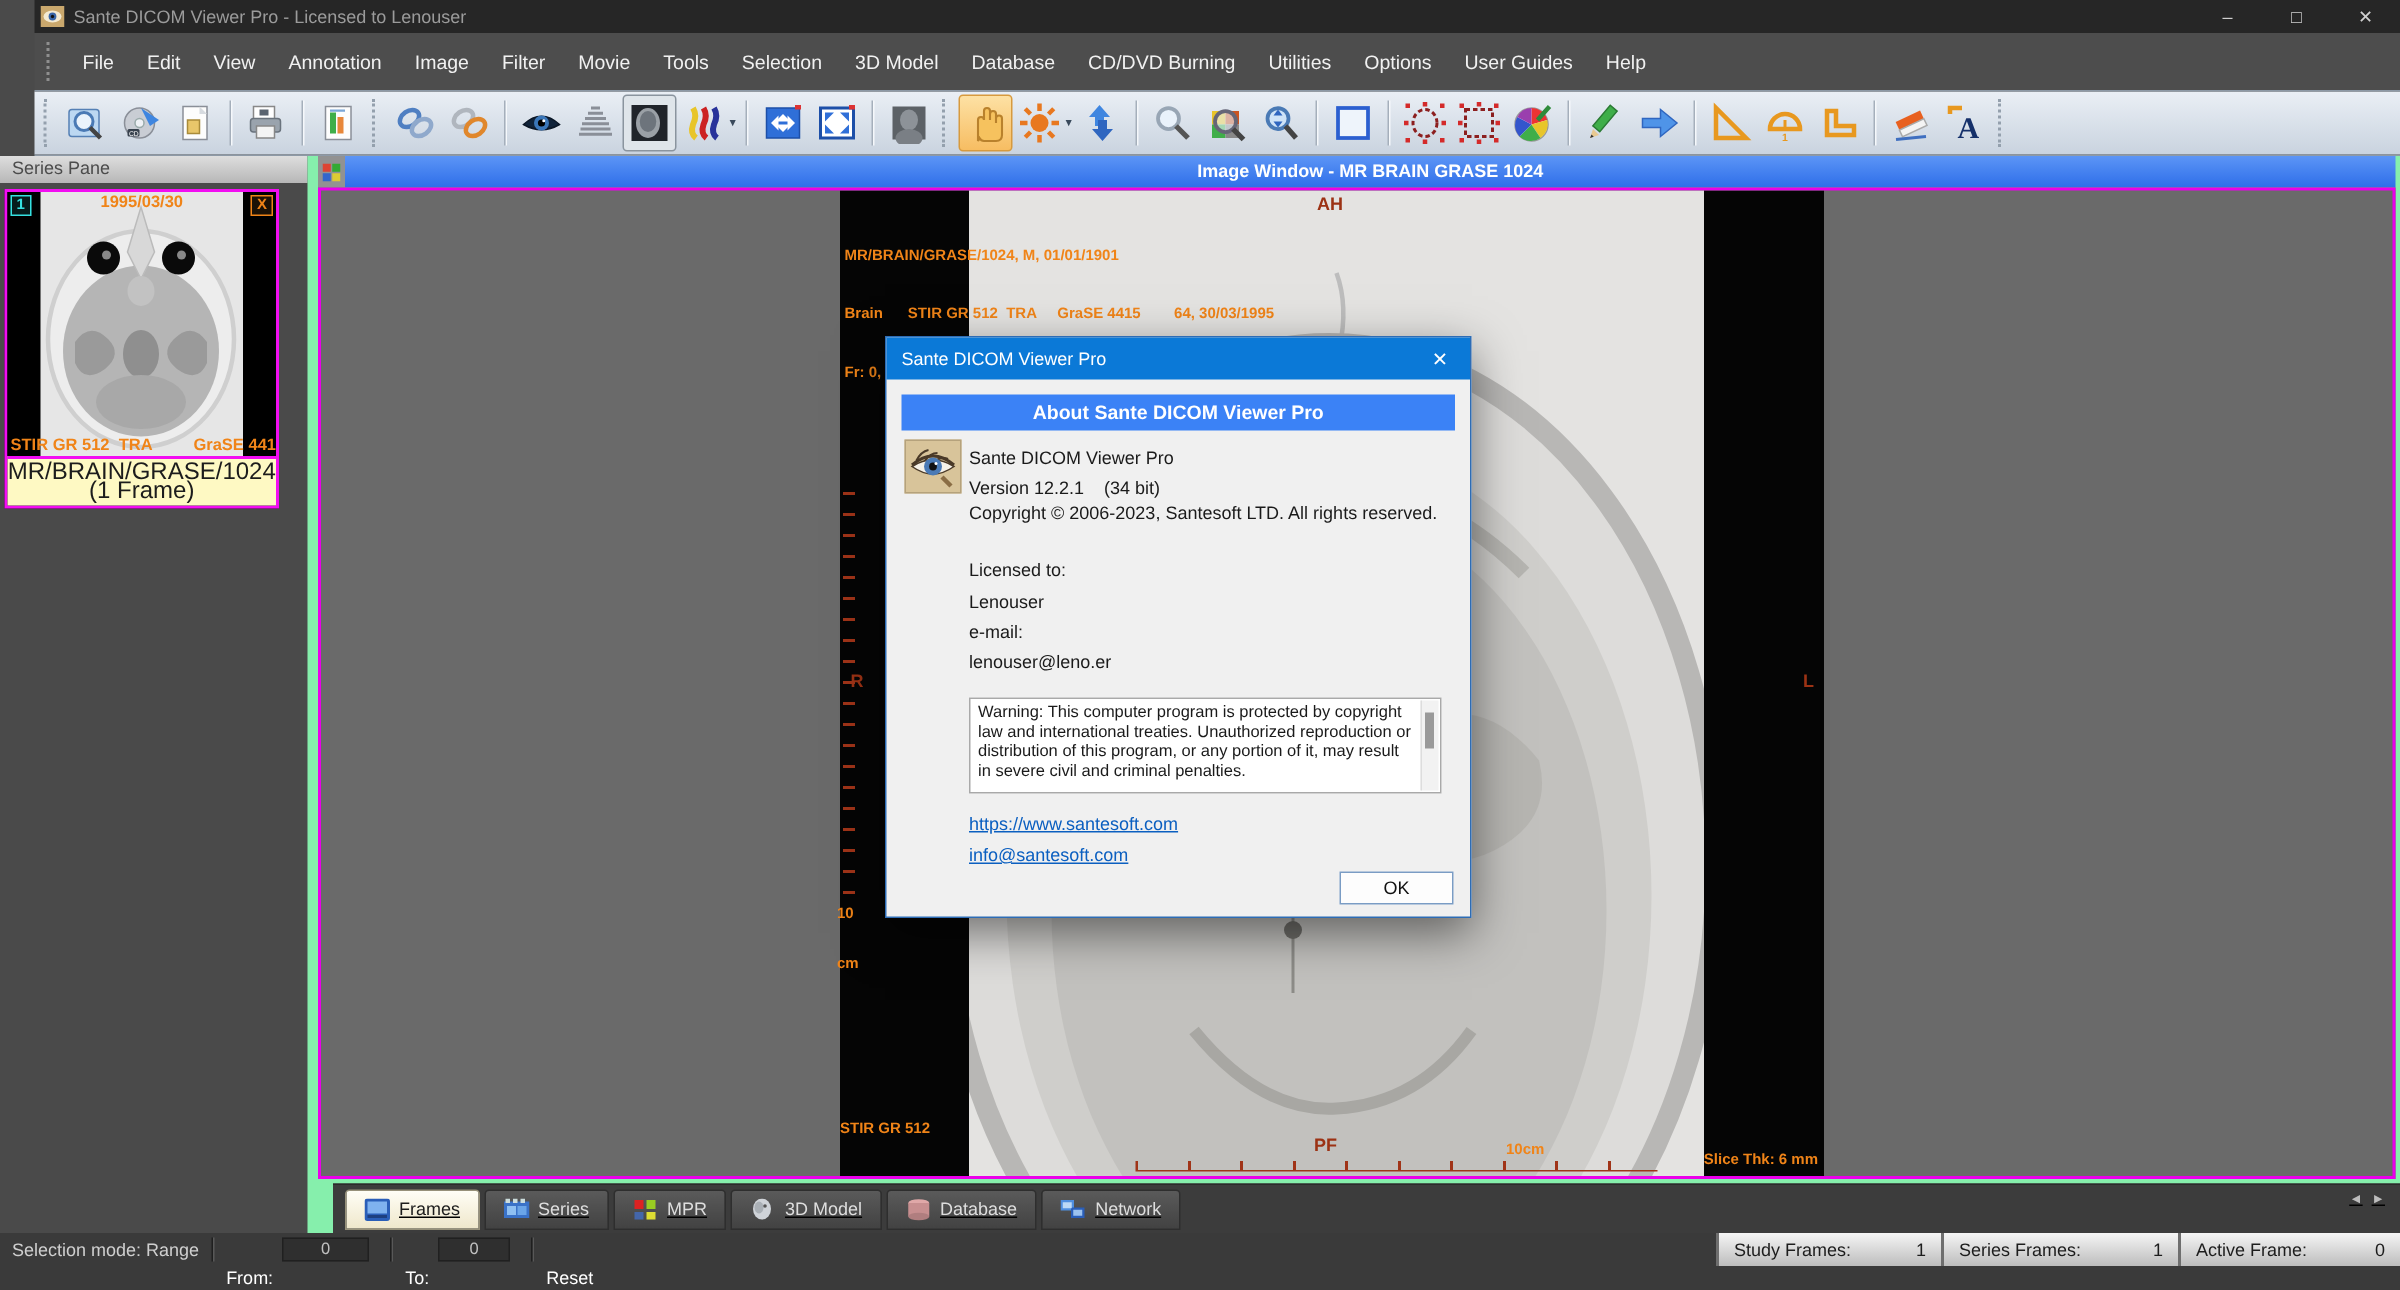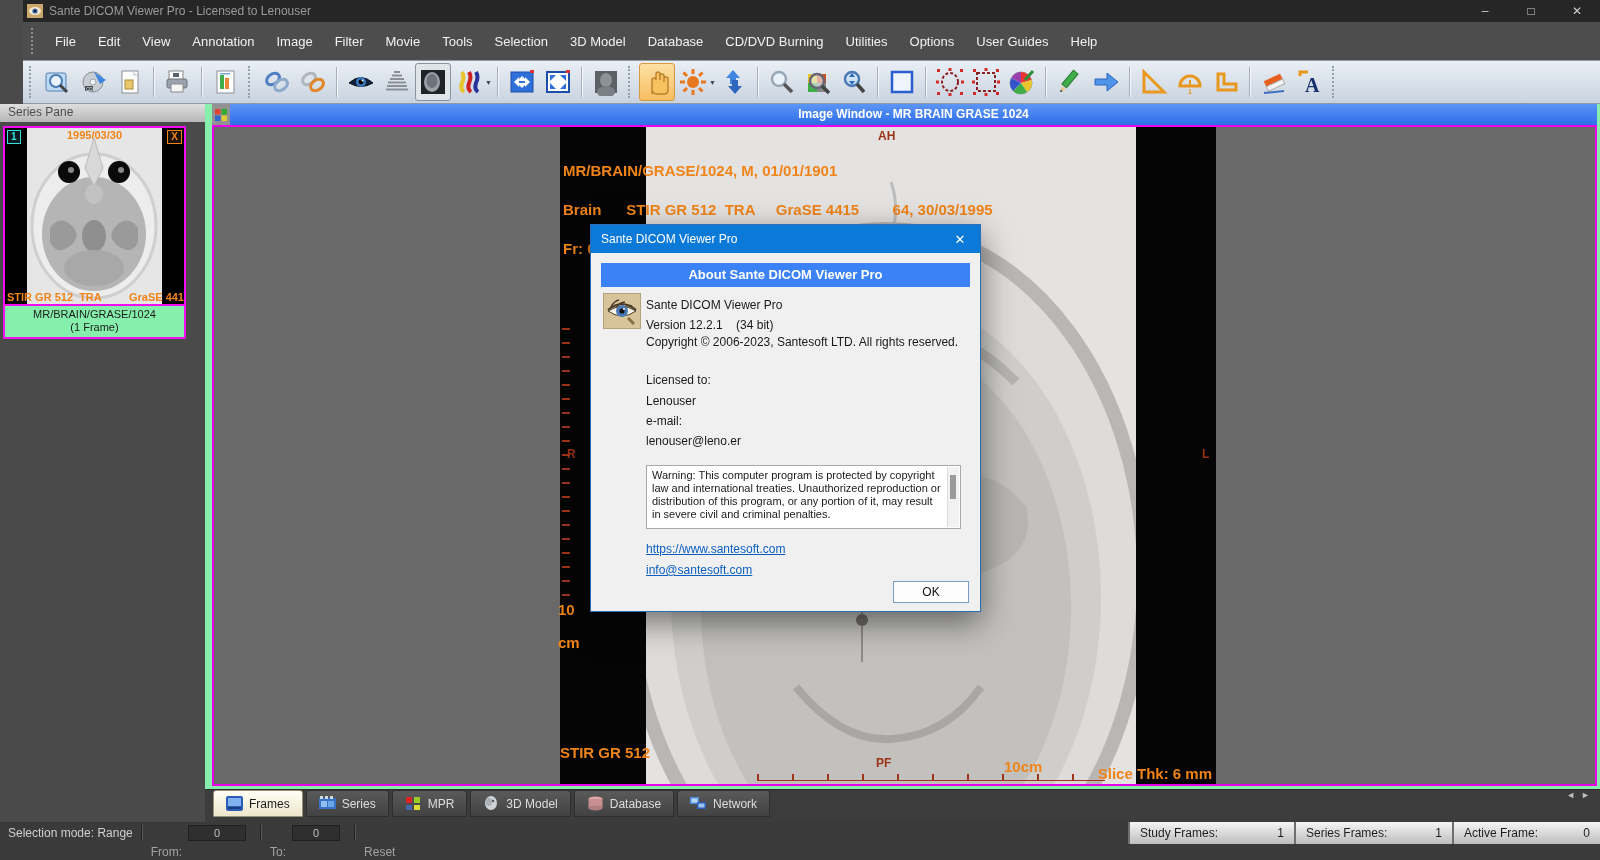--- a/index.html
+++ b/index.html
@@ -30,63 +30,63 @@
   
   .series-pane { position:absolute; left:0; top:104px; width:205px; bottom:38px; background:#4a4a4a; }
   .sp-header { height:18px; background:linear-gradient(#dedede,#b7b7b7); color:#4c4c4c; font-size:12px; padding:1px 0 0 8px; }
   .thumbbox { margin:4px 3px; border:2px solid #f20df2; background:#000; width:183px; }
   .thumb-img { position:relative; height:176px; overflow:hidden; background:#000; }
   .thumb-img svg { position:absolute; left:0; top:0; }
   .thumb-idx { position:absolute; left:2px; top:2px; border:1px solid #35e0e0; color:#35e0e0; background:#061c1c; font-size:10px; font-weight:bold; padding:0 3px; line-height:12px; }
   .thumb-date { position:absolute; top:1px; left:0; right:0; text-align:center; color:#f08418; font-size:11px; font-weight:bold; }
   .thumb-x { position:absolute; right:2px; top:2px; border:1px solid #f08418; color:#f08418; background:#1c1206; font-size:10px; font-weight:bold; padding:0 3px; line-height:12px; }
   .thumb-foot { position:absolute; bottom:1px; left:2px; right:0; display:flex; justify-content:space-between; color:#f08418; font-size:11px; font-weight:bold; white-space:pre; overflow:hidden; }
-  .thumb-name { background:#86efac; border-top:2px solid #f20df2; text-align:center; color:#1c1c1c; font-size:11px; padding:2px 0 3px; line-height:13px; }
+  .thumb-name { background:#fef9c3; border-top:2px solid #f20df2; text-align:center; color:#1c1c1c; font-size:16px; padding:2px 0 3px; line-height:13px; }
 
   .right-area { position:absolute; left:205px; top:104px; right:0; bottom:38px; background:#86efac; }
   .iw-titlerow { display:flex; height:21px; margin-left:7px; }
   .iw-gridcell { width:18px; background:#929292; display:flex; align-items:center; justify-content:center; }
   .iw-bluebar { flex:1; background:linear-gradient(#5c95f6,#2e6ee9); color:#fff; font-size:12px; font-weight:bold; text-align:center; line-height:21px; margin-right:3px; }
   .viewport { position:absolute; left:7px; right:3px; top:21px; height:661px; border:2px solid #ea00ea; background:#6a6a6a; overflow:hidden; }
   .blk { position:absolute; top:0; bottom:0; background:#050505; }
   .scanwrap { position:absolute; top:0; bottom:0; left:432px; width:490px; background:#e2e2e2; }
 
-  .ov { position:absolute; color:#f08418; font-size:15px; font-weight:bold; line-height:13px; white-space:pre; }
+  .ov { position:absolute; color:#f08418; font-size:10px; font-weight:bold; line-height:13px; white-space:pre; }
   .ori { position:absolute; color:#9c3214; font-size:12px; font-weight:bold; }
   .vruler { position:absolute; left:348px; top:201px; width:8px; height:280px;
     background:repeating-linear-gradient(180deg,#a03418 0 2px,transparent 2px 14px); }
   .hruler { position:absolute; left:543px; top:647px; width:348px; height:7px;
     background:repeating-linear-gradient(90deg,#a03418 0 2px,transparent 2px 35px); border-bottom:1px solid #a03418; }
 
   
   .dialog { position:absolute; left:590px; top:224px; width:391px; height:388px; background:#f0f0f0; border:1px solid #2d6cb5; box-shadow:0 10px 30px rgba(0,0,0,.5); z-index:50; }
   .dlg-title { height:28px; background:#0b79d7; color:#fff; font-size:12px; display:flex; align-items:center; padding-left:10px; }
   .dlg-close { margin-left:auto; width:40px; text-align:center; font-size:13px; }
   .dlg-header { margin:10px 10px 0; height:24px; background:#3b82f6; color:#fff; font-size:13px; font-weight:bold; text-align:center; line-height:24px; }
   .dlg-logo { position:absolute; left:12px; top:68px; width:38px; height:36px; background:#d8c49a; border:1px solid #b5a27c; }
   .dlg-line { position:absolute; left:55px; color:#1a1a1a; font-size:12px; white-space:pre; }
   .warnbox { position:absolute; left:55px; top:240px; width:315px; height:64px; background:#fff; border:1px solid #a9a9a9; color:#1a1a1a; font-size:11px; line-height:13px; padding:3px 16px 0 5px; }
   .warn-sb { position:absolute; right:1px; top:1px; bottom:1px; width:12px; background:#f2f2f2; border-left:1px solid #ddd; }
   .warn-thumb { position:absolute; right:3px; top:8px; width:6px; height:24px; background:#9a9a9a; }
   .dlg-link { position:absolute; left:55px; color:#0b5fc0; text-decoration:underline; font-size:12px; }
   .okbtn { position:absolute; left:302px; top:356px; width:76px; height:22px; background:#fdfdfd; border:1px solid #7a9cc4; font-size:12px; color:#111; text-align:center; line-height:20px; }
 
   
-  .tabbar { position:absolute; left:205px; right:0; bottom:38px; height:33px; background:#3c3c3c; border-top:1px solid #2b2b2b; display:flex; align-items:flex-start; padding-left:8px; }
+  .tabbar { position:absolute; left:222px; right:0; bottom:38px; height:33px; background:#3c3c3c; border-top:1px solid #2b2b2b; display:flex; align-items:center; padding-left:8px;text-decoration:underline; }
   .tab { height:27px; display:flex; align-items:center; gap:6px; padding:0 12px; margin-right:3px; font-size:12px; color:#dedede; background:linear-gradient(#5a5a5a,#424242); border:1px solid #2e2e2e; border-radius:3px 3px 0 0; }
   .tab.active { background:linear-gradient(#fffef6,#efe7cb); color:#1c1c1c; border-color:#97917a; }
   .tab svg { width:17px; height:15px; }
   .tabscroll { margin-left:auto; margin-bottom:14px; color:#bdbdbd; font-size:9px; display:flex; gap:6px; padding-right:10px; }
 
   
   .statusbar { position:absolute; left:0; right:0; bottom:0; height:38px; background:#3a3a3a; }
   .sb-inner { height:22px; display:flex; align-items:center; font-size:12px; }
   .sb-left { color:#cfcfcf; padding-left:8px; }
   .sb-sep { width:0; height:16px; border-left:1px solid #1f1f1f; border-right:1px solid #585858; margin:0 8px; }
-  .sb-lab { color:#a3a3a3;margin-top:38px; }
+  .sb-lab { color:#ffffff;margin-top:38px; }
   .sb-val { width:58px; height:16px; background:#2f2f2f; border:1px solid #202020; color:#c0c0c0; text-align:center; line-height:14px; margin:0 6px; font-size:11px; }
   .sb-right { margin-left:auto; display:flex; height:22px; }
   .seg { background:linear-gradient(#f5f5f5,#bdbdbd); color:#1d1d1d; display:flex; align-items:center; border-left:2px solid #6e6e6e; padding:0 10px; }
   .seg .segval { margin-left:auto; padding-left:24px; }
   .slider-track { width:118px; height:4px; background:#8c8c8c; border-bottom:1px solid #f4f4f4; margin-left:12px; position:relative; }
   .knob { width:13px; height:13px; border-radius:50%; background:radial-gradient(circle at 35% 30%,#ffffff,#b5b5b5); border:1px solid #6f6f6f; }
   .knob.on-track { position:absolute; left:-2px; top:-5px; }
   .seg .knob.tail { margin-left:10px; }
 </style>
 </head>
@@ -601,21 +601,21 @@
       <span class="sb-left">Selection mode: Range</span>
       <div class="sb-sep"></div>
       <span class="sb-lab">From:</span>
       <span class="sb-val">0</span>
       <div class="sb-sep"></div>
       <span class="sb-lab">To:</span>
       <span class="sb-val" style="width:48px;">0</span>
       <div class="sb-sep"></div>
       <span class="sb-lab">Reset</span>
       <div class="sb-right">
-        <div class="seg" style="width:166px;">
+        <div class="seg" style="width:150px;">
           <span>Study Frames:</span>
           <span class="segval">1</span>
         </div>
         <div class="seg" style="width:158px;">
           <span>Series Frames:</span>
           <span class="segval">1</span>
         </div>
         <div class="seg" style="width:148px;">
           <span>Active Frame:</span>
           <span class="segval">0</span>

